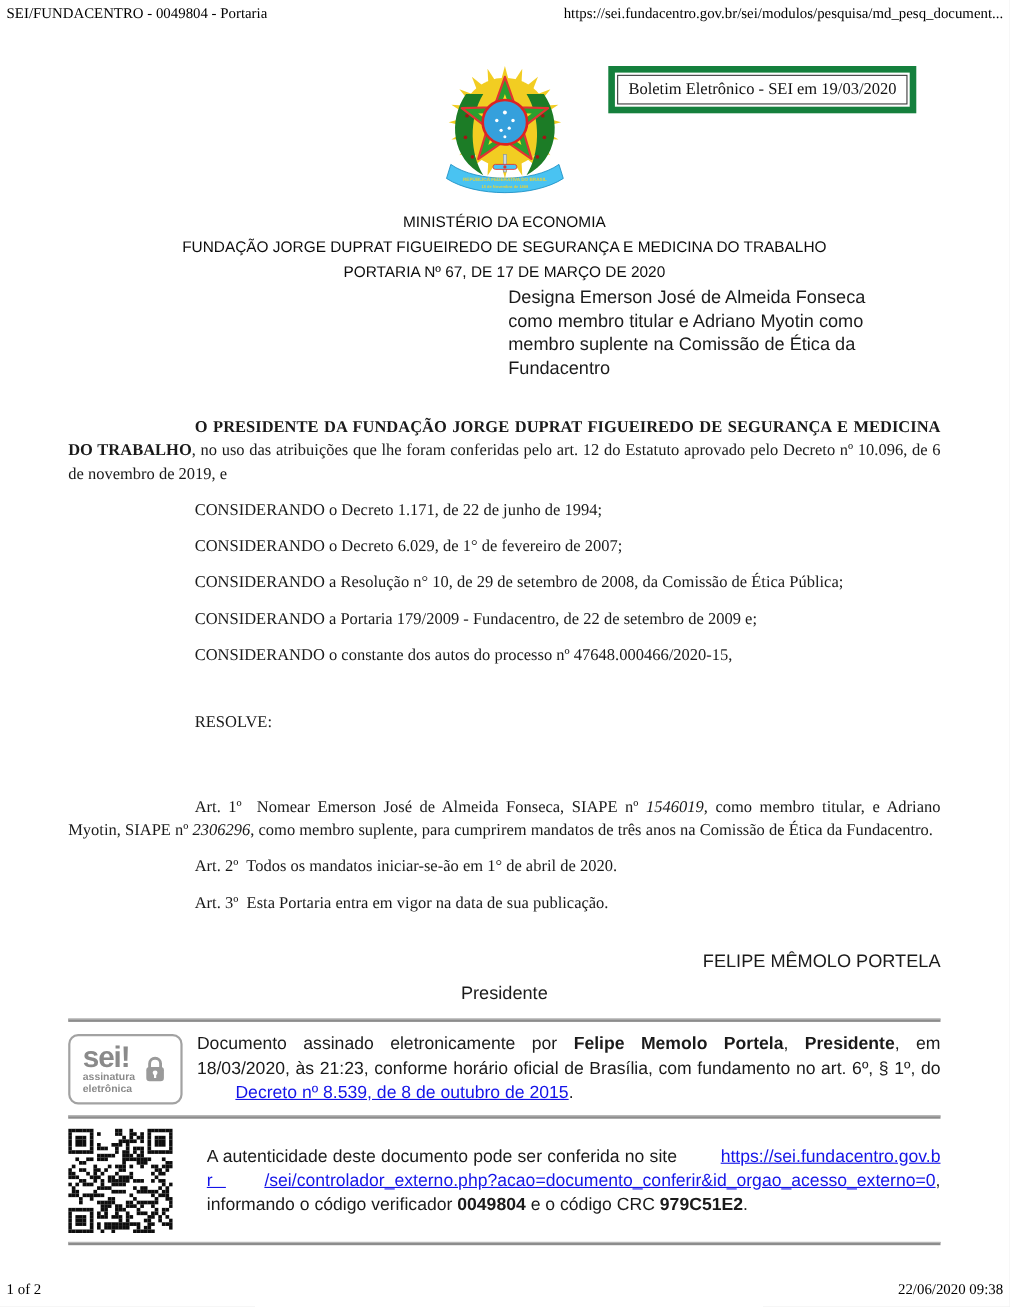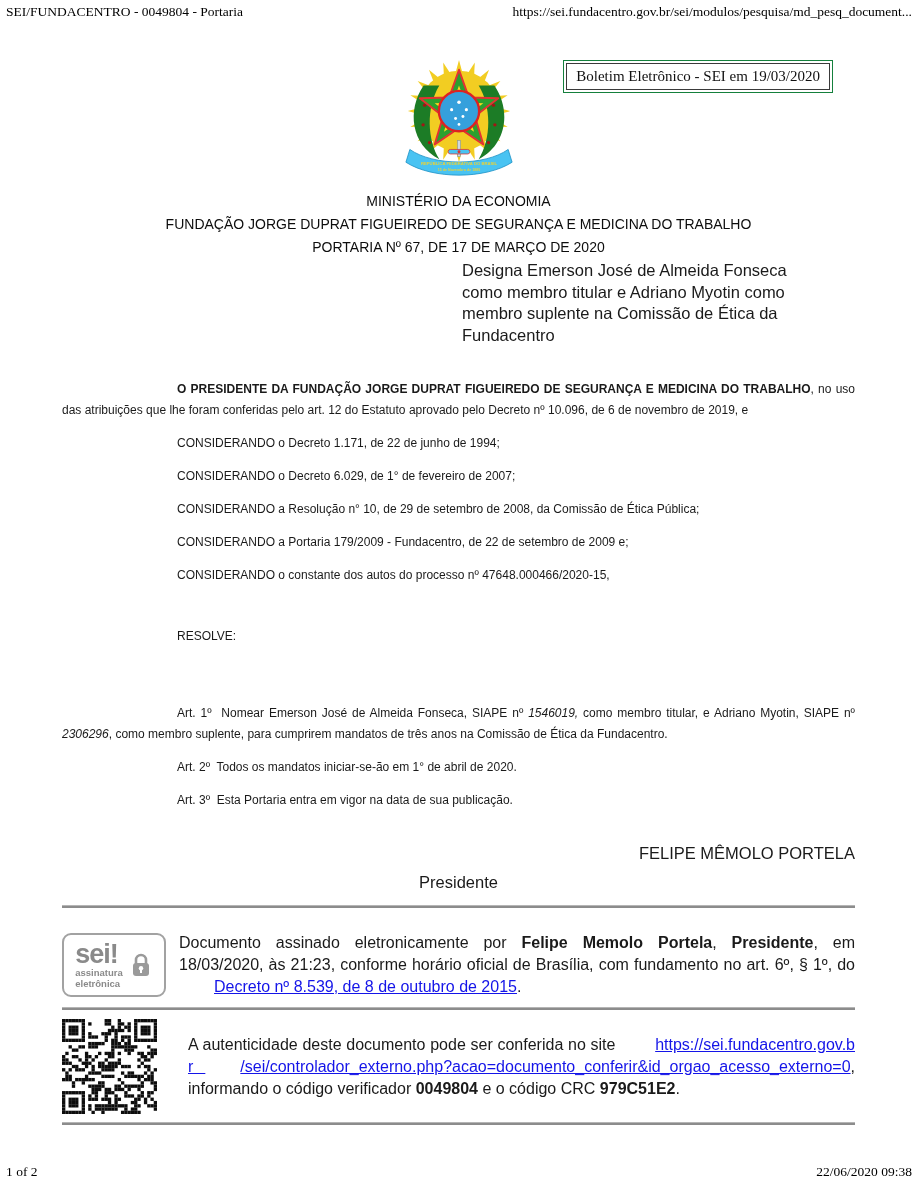--- a/index.html
+++ b/index.html
@@ -9,39 +9,39 @@
     font-family:"Liberation Sans", sans-serif; color:#1a1a1a; overflow:hidden;
   }
   .print-bar { position:absolute; left:6px; right:6px; display:flex; justify-content:space-between;
     font-family:"Liberation Serif", serif; font-size:13.5px; color:#000; }
   .print-bar.top { top:4px; }
   .print-bar.bottom { bottom:8px; }
   .content { position:absolute; left:62px; width:793px; top:54px; }
 
   .header-row { position:relative; height:134px; }
   .emblem { display:block; margin:0 auto; }
-  .bulletin-outer { position:absolute; top:6px; right:22px; border:1px solid #15803d; padding:2px; background:#fff; }
+  .bulletin-outer { position:absolute; top:6px; right:22px; border:6px solid #15803d; padding:2px; background:#fff; }
   .bulletin-inner { border:1px solid #3a3a3a; padding:4px 9px; font-family:"Liberation Serif", serif; font-size:15px; color:#111; }
 
   .org-block { text-align:center; font-size:14px; line-height:23px; margin-top:2px; color:#0d0d0d; }
 
   .summary { margin-left:400px; width:360px; margin-top:1px; font-size:16.5px; line-height:21.5px; text-align:left; }
 
-  .body-text p { font-size:12px; line-height:21px; text-align:justify; text-indent:115px; margin-top:12px; }
+  .body-text p { font-size:15px; line-height:21px; text-align:justify; text-indent:115px; margin-top:12px;font-family:Liberation Serif, serif; }
   .body-text p.first { margin-top:33px; }
   .body-text p.resolve { margin-top:40px; }
   .body-text p.art1 { margin-top:56px; }
 
   .sig-name { text-align:right; font-size:16.5px; margin-top:33px; }
   .sig-role { text-align:center; font-size:16.5px; margin-top:10px; }
 
   .rule { height:3px; background:#8c8c8c; border-top:1px solid #b5b5b5; margin-top:13px; }
   .rule.mid { margin-top:0; }
 
-  .stamp-row { display:flex; align-items:center; gap:13px; padding:24px 0 9px 0; }
+  .stamp-row { display:flex; align-items:center; gap:13px; padding:10px 0 9px 0; }
   .sei-badge { flex:0 0 auto; width:104px; height:64px; border:2px solid #a2a2a2; border-radius:9px;
     display:flex; align-items:center; justify-content:center; gap:6px; color:#8f8f8f; }
   .sei-left { line-height:1; }
   .sei-word { font-size:27px; font-weight:bold; letter-spacing:-1px; color:#8a8a8a; }
   .sei-sub { font-size:9.5px; font-weight:bold; color:#8a8a8a; line-height:10.5px; }
   .stamp-text { flex:1; font-size:16px; line-height:22px; text-align:justify; }
 
   .qr-row { display:flex; align-items:center; gap:31px; padding:9px 0 8px 0; }
   .qr-box { flex:0 0 auto; width:95px; height:95px; }
   .qr-text { flex:1; font-size:16px; line-height:22px; text-align:justify; }

